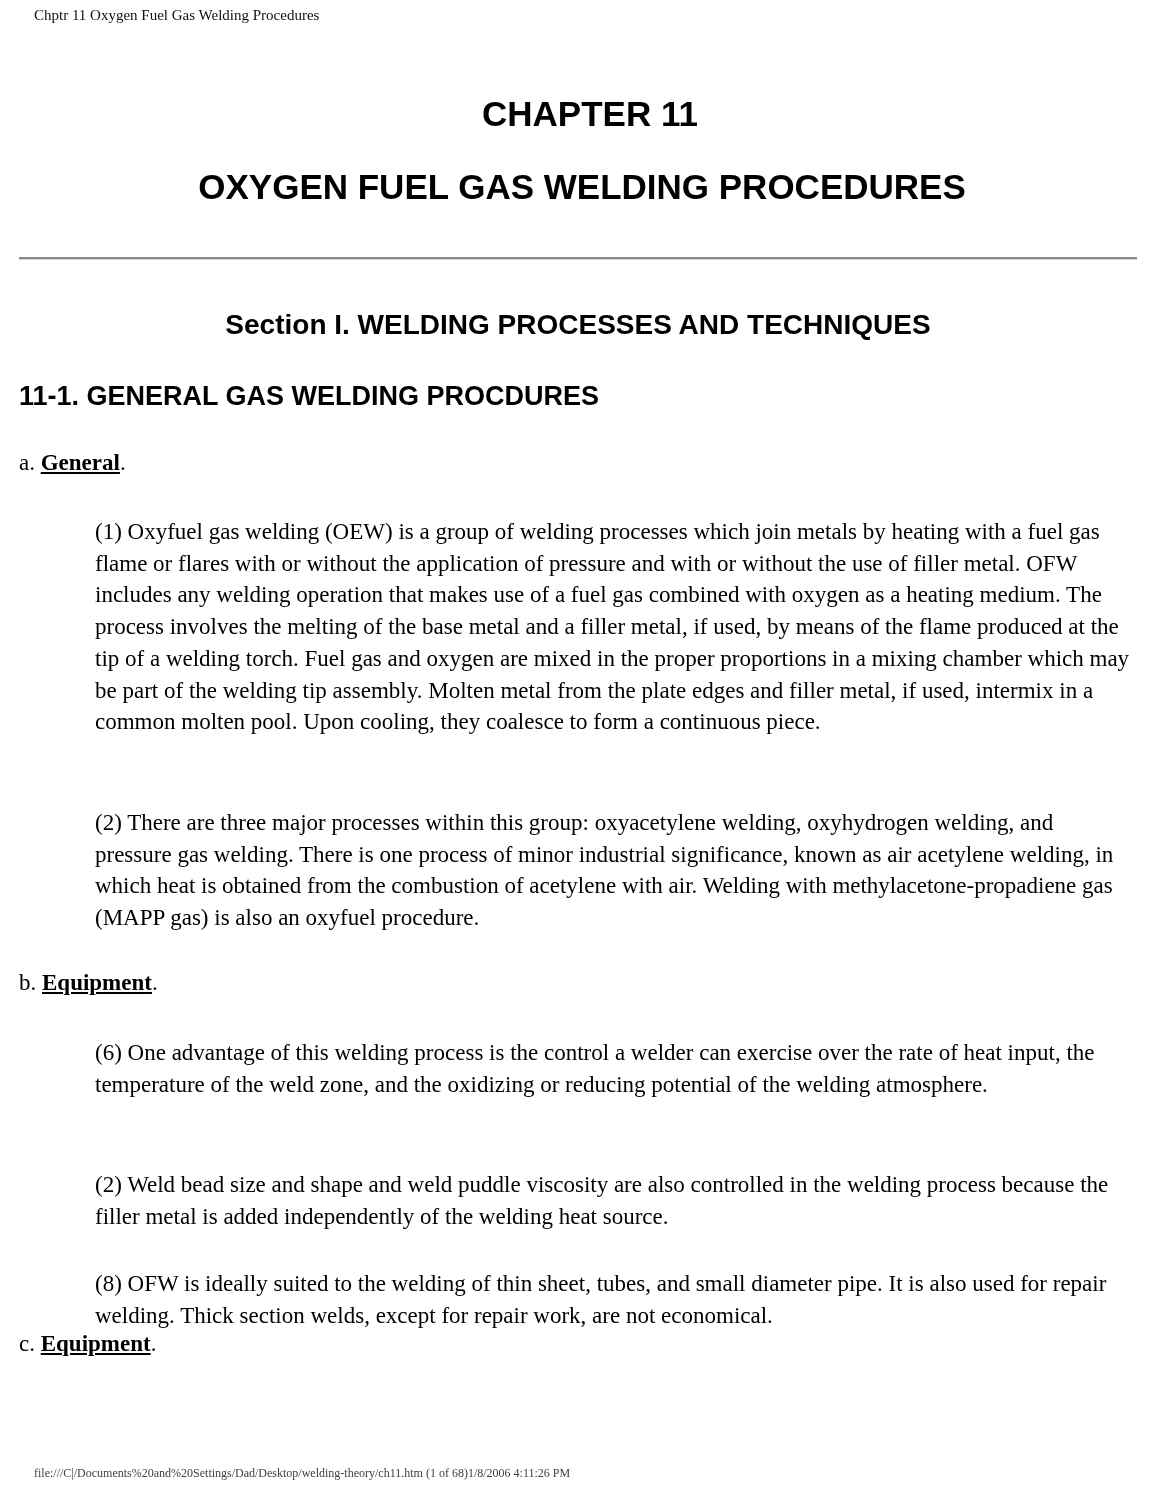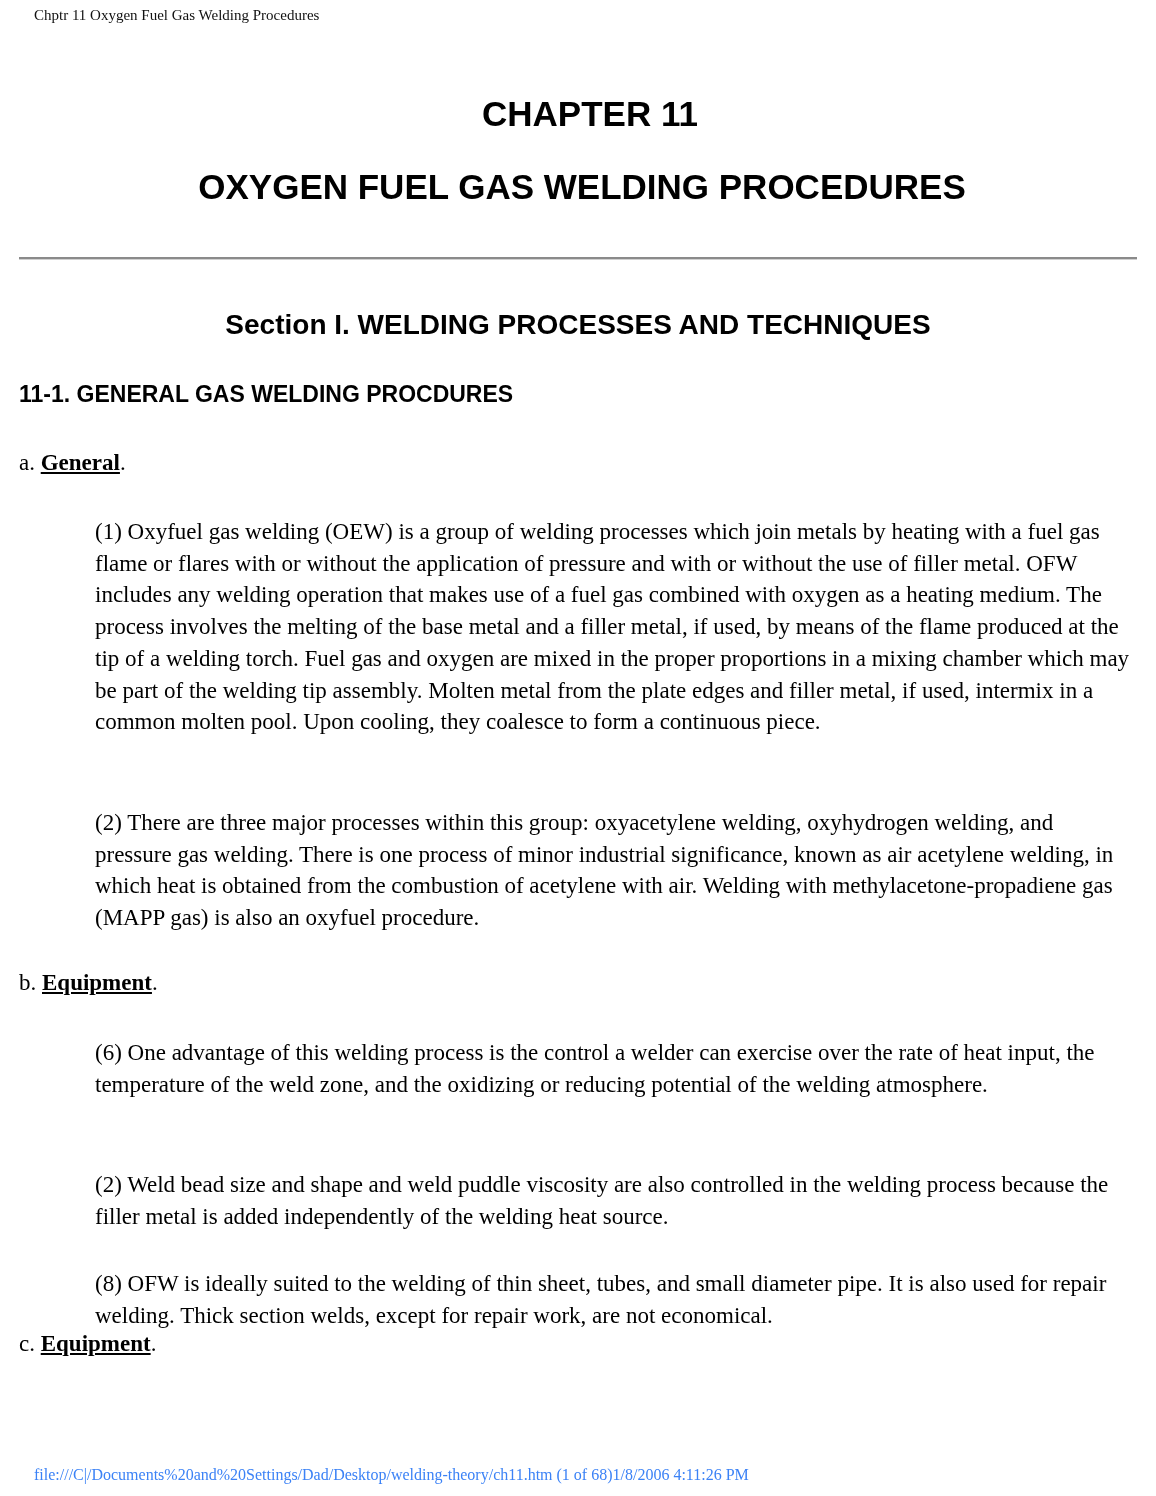--- a/index.html
+++ b/index.html
@@ -6,41 +6,41 @@
   body {
     width: 1156px; height: 1496px; position: relative; overflow: hidden;
     color: #000; font-family: "Liberation Serif", serif;
   }
   .header {
     position: absolute; left: 34px; top: 7px;
     font-size: 15px; font-family: "Liberation Serif", serif; color: #111; text-align: right;
   }
   .footer {
     position: absolute; left: 34px; top: 1466px;
-    font-size: 16px; font-family: "Liberation Serif", serif; color: #3b82f6;
+    font-size: 12px; font-family: "Liberation Serif", serif; color: #404040;
   }
   .h-chapter {
     position: absolute; left: 0; width: 1156px; top: 82px; text-align: center;
     font-family: "Liberation Sans", sans-serif; font-weight: bold; font-size: 35px; margin: 12px;
   }
   .h-title {
     position: absolute; left: 0; width: 1156px; top: 163px; text-align: center;
     font-family: "Liberation Sans", sans-serif; font-weight: bold; font-size: 35px; margin: 4px;
   }
   .rule {
     position: absolute; left: 19px; width: 1118px; top: 257px; height: 0;
     border-top: 2px solid #8a8a8a; border-bottom: 1px solid #d0d0d0;
   }
   .h-section {
     position: absolute; left: 0; width: 1156px; top: 309px; text-align: center;
     font-family: "Liberation Sans", sans-serif; font-weight: bold; font-size: 28px; margin: 0;
   }
   .h-para {
     position: absolute; left: 19px; top: 381px;
-    font-family: "Liberation Sans", sans-serif; font-weight: bold; font-size: 23px; margin: 0;
+    font-family: "Liberation Sans", sans-serif; font-weight: bold; font-size: 27px; margin: 0;
   }
   .sub {
     position: absolute; left: 19px; font-size: 23px; margin: 0;
   }
   .sub u { text-decoration: underline; font-weight: bold; }
   .p {
     position: absolute; left: 95px; width: 1040px;
     font-size: 23px; line-height: 31.7px; margin: 0;
   }
 </style>

